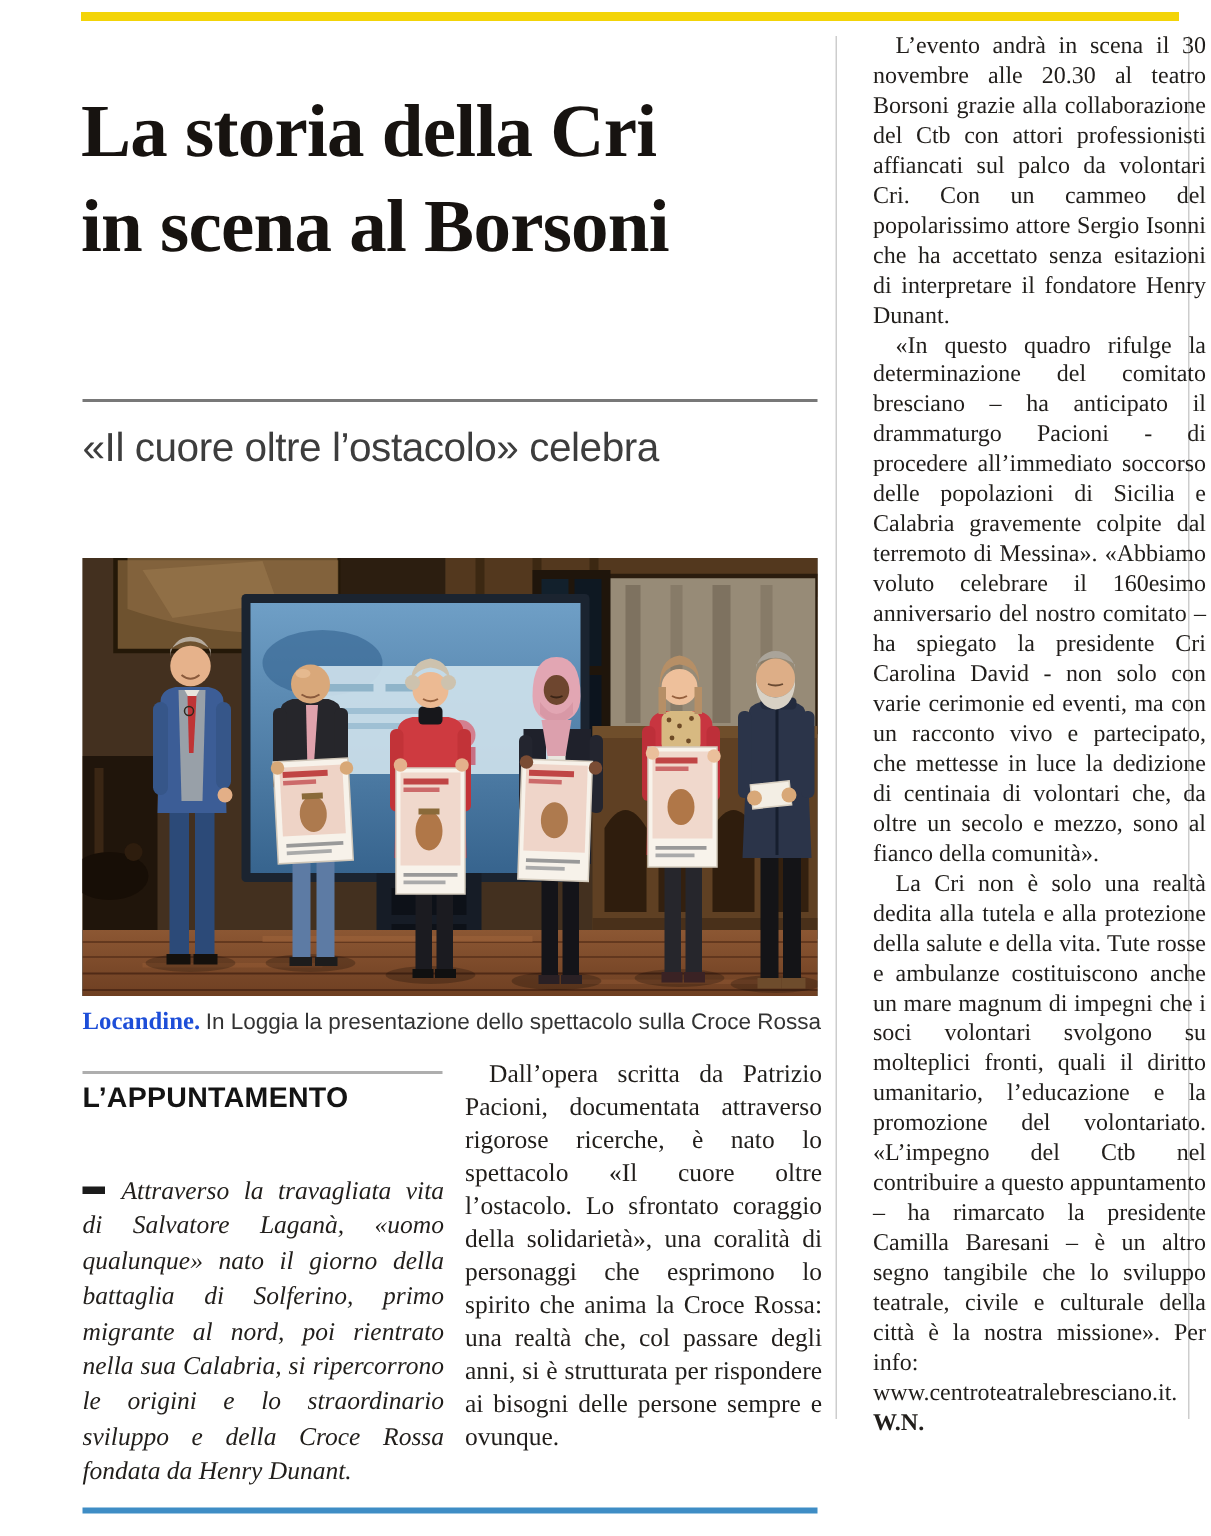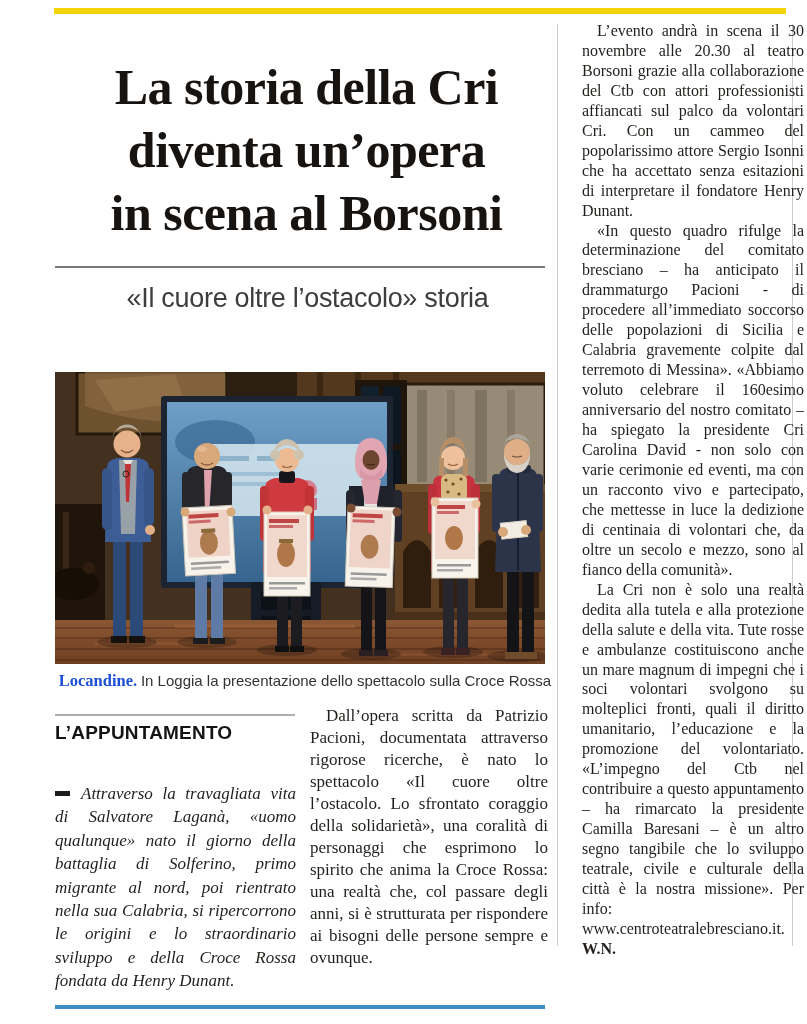--- a/index.html
+++ b/index.html
@@ -1,18 +1,18 @@
 <!DOCTYPE html>
 <html lang="it"><head>
 <meta charset="utf-8">
 <style>
   html,body{margin:0;padding:0;background:#fff;}
   .page{position:relative;width:807px;height:1024px;background:#ffffff;overflow:hidden;
         font-family:"Liberation Serif",serif;color:#1d1a17;}
-  .abs{position:absolute;text-align:center;}
+  .abs{position:absolute;}
   .top-bar{left:54px;top:8px;width:732px;height:6px;}
   .headline{left:54px;top:22px;width:505px;font-family:"Liberation Serif",serif;
             font-weight:700;font-size:50px;line-height:63px;color:#171310;letter-spacing:-0.5px;}
   .headline span{display:block;}
   .headline-rule{left:55px;top:266px;width:490px;height:2px;background:#787878;}
   .subhead{left:55px;top:281px;width:505px;font-family:"Liberation Sans",sans-serif;
            font-weight:400;font-size:27px;line-height:35px;color:#3d3d3d;letter-spacing:-0.3px;}
   .subhead span{display:block;}
   .photo{left:55px;top:372px;width:490px;height:292px;background:#43301f;}
   .photo svg{display:block;width:100%;height:100%;}
@@ -37,28 +37,27 @@
 </style>
 </head>
 <body>
 
 <div class="page">
 
   <div class="abs top-bar" style="background: rgb(243, 212, 8);"></div>
 
   <h1 class="abs headline">
     <span>La storia della Cri</span>
-    <span>diventa un’opera</span>
     <span>in scena al Borsoni</span>
   </h1>
 
   <div class="abs headline-rule"></div>
 
   <div class="abs subhead">
-    <span>«Il cuore oltre l’ostacolo» storia</span>
+    <span>«Il cuore oltre l’ostacolo» celebra</span>
   </div>
 
   <div class="abs photo">
     <svg viewBox="0 0 490 292" preserveAspectRatio="none" role="img">
       <defs>
         <linearGradient id="scr" x1="0" y1="0" x2="0" y2="1">
           <stop offset="0" stop-color="#6f9fc6"></stop>
             <stop offset="1" stop-color="#37648e"></stop>
         </linearGradient>
         <linearGradient id="floorg" x1="0" y1="0" x2="0" y2="1">

